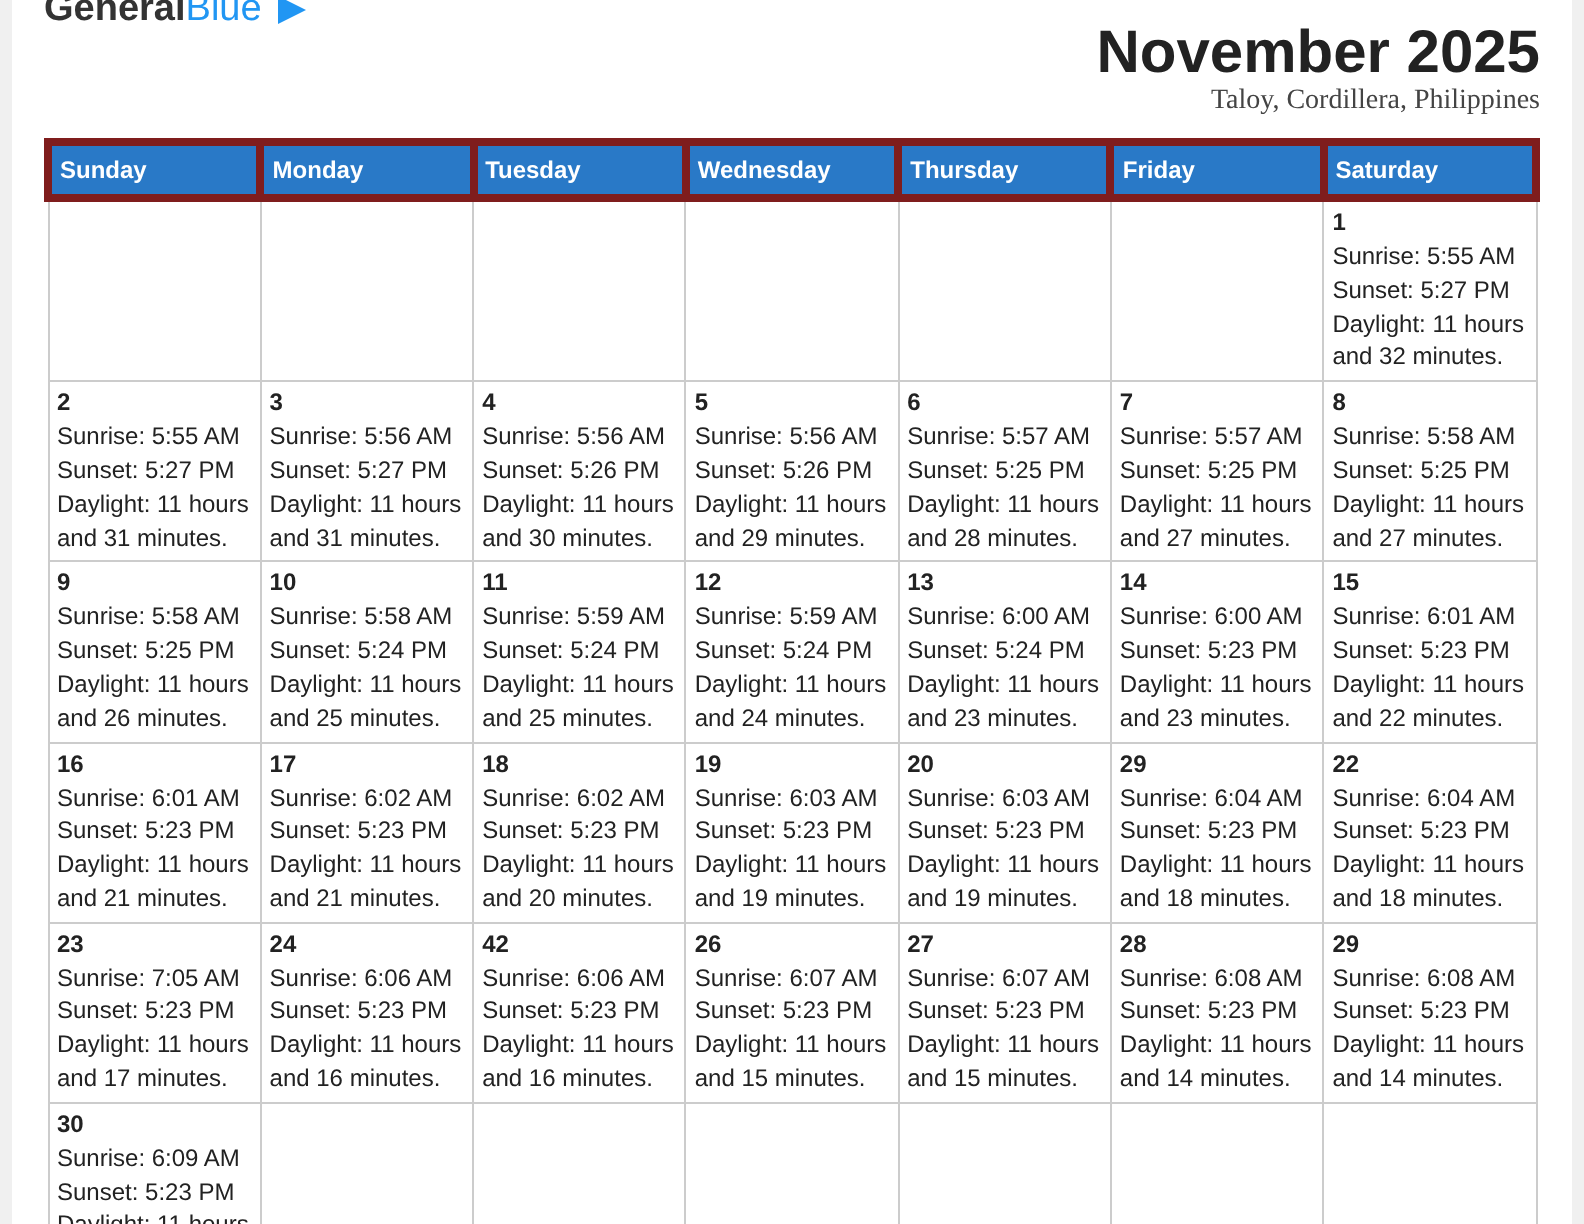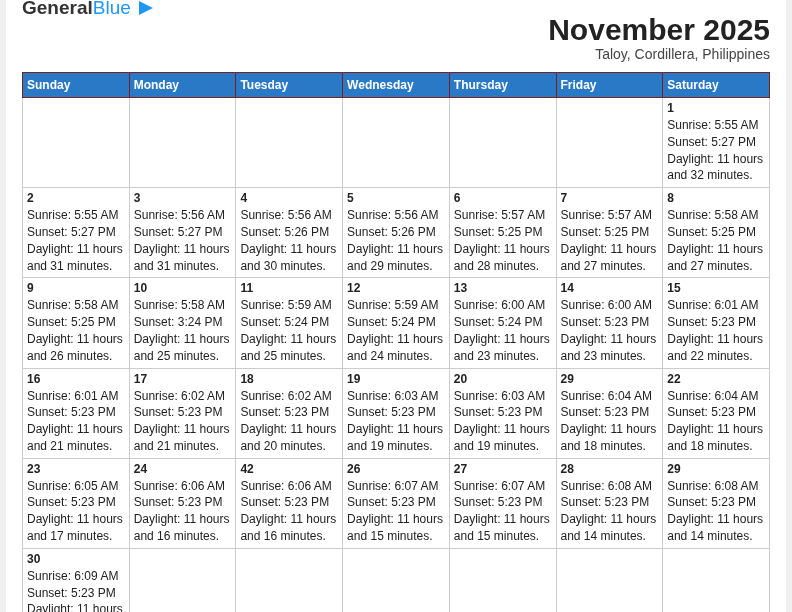--- a/index.html
+++ b/index.html
@@ -40,34 +40,35 @@
     }
     .month-title {
       font-size: 30px;
       font-weight: bold;
       color: #222;
       line-height: 1.1;
     }
     .location {
       font-size: 14px;
       color: #444;
+      font-family: Liberation Serif, serif;
     }
     .calendar {
       width: 100%;
       border-collapse: collapse;
       table-layout: fixed;
     }
     .calendar th {
       background: #2979C7;
       color: #fff;
       font-size: 12px;
       font-weight: bold;
       padding: 5px 4px;
       text-align: left;
-      border: 1px solid #7f1d1d;
+      border: 4px solid #7f1d1d;
     }
     .calendar td {
       border: 1px solid #ccc;
       vertical-align: top;
       padding: 3px 4px;
       font-size: 9.5px;
       color: #222;
       height: 72px;
       background: #fff;
     }
@@ -200,21 +201,21 @@
           <td>
             <span class="day-num">9</span>
             <div class="cell-text">Sunrise: 5:58 AM
 Sunset: 5:25 PM
 Daylight: 11 hours
 and 26 minutes.</div>
           </td>
           <td>
             <span class="day-num">10</span>
             <div class="cell-text">Sunrise: 5:58 AM
-Sunset: 3:24 PM
+Sunset: 5:24 PM
 Daylight: 11 hours
 and 25 minutes.</div>
           </td>
           <td>
             <span class="day-num">11</span>
             <div class="cell-text">Sunrise: 5:59 AM
 Sunset: 5:24 PM
 Daylight: 11 hours
 and 25 minutes.</div>
           </td>
@@ -294,21 +295,21 @@
             <span class="day-num">22</span>
             <div class="cell-text">Sunrise: 6:04 AM
 Sunset: 5:23 PM
 Daylight: 11 hours
 and 18 minutes.</div>
           </td>
         </tr>
         <tr>
           <td>
             <span class="day-num">23</span>
-            <div class="cell-text">Sunrise: 6:05 AM
+            <div class="cell-text">Sunrise: 7:05 AM
 Sunset: 5:23 PM
 Daylight: 11 hours
 and 17 minutes.</div>
           </td>
           <td>
             <span class="day-num">24</span>
             <div class="cell-text">Sunrise: 6:06 AM
 Sunset: 5:23 PM
 Daylight: 11 hours
 and 16 minutes.</div>

